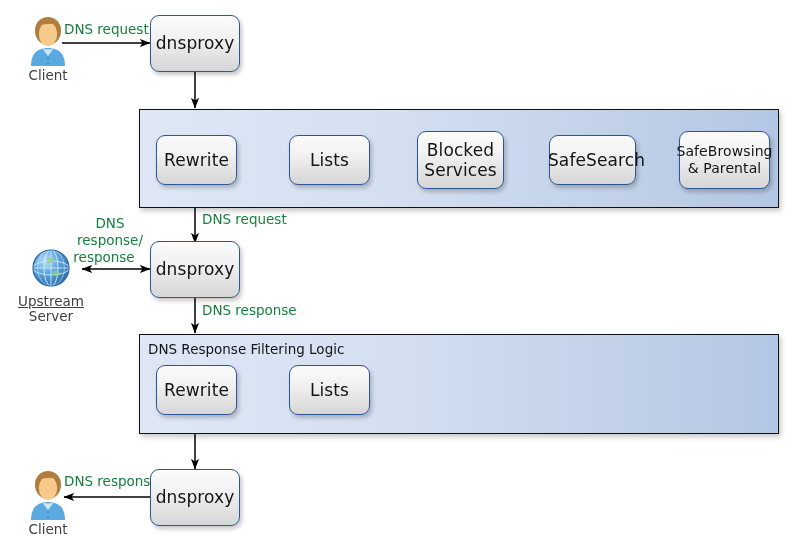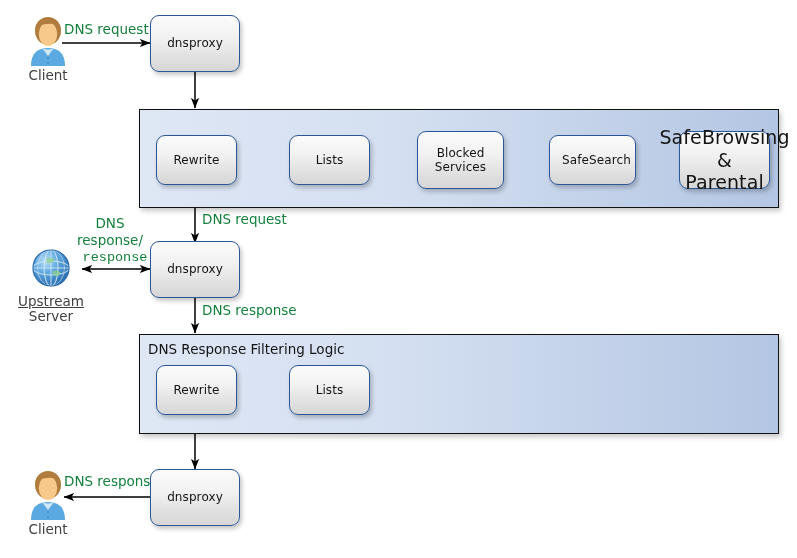--- a/index.html
+++ b/index.html
@@ -18,21 +18,21 @@
   
   .node{
     position:absolute;
     box-sizing:border-box;
     border:1.6px solid #2b5797;
     border-radius:9px;
     background:linear-gradient(to bottom,#fbfbfb 0%,#f2f2f2 38%,#e2e2e2 72%,#d6d6d6 100%);
     box-shadow:2px 3px 4px rgba(0,0,0,0.22);
     display:flex;align-items:center;justify-content:center;
     text-align:center;
-    font-size:12px;
+    font-size:17px;
     line-height:1.18;
     color:#141414;
     letter-spacing:.1px;
   }
   .node span{display:block;}
 
   
   .group{
     position:absolute;
     box-sizing:border-box;
@@ -152,21 +152,21 @@
       <circle cx="23" cy="49" r="1" fill="#3f8fc4"></circle>
     </svg>
   </div>
   <div class="caption" style="left:8px;top:522px;width:80px;">Client</div>
 
   <div class="elabel" style="left:64px;top:22px;">DNS request</div>
   <div class="elabel" style="left:202px;top:212px;">DNS request</div>
 
   <div class="elabel center" style="left:70px;top:216px;width:80px;">DNS</div>
   <div class="elabel center" style="left:70px;top:233px;width:80px;">response/</div>
-  <div class="elabel center" style="left:75px;top:250px;width:80px;font-family:Liberation Mono, monospace;">response</div>
+  <div class="elabel center" style="left:64px;top:250px;width:80px;">response</div>
 
   <div class="elabel" style="left:202px;top:303px;">DNS response</div>
   <div class="elabel" style="left:64px;top:474px;">DNS response</div>
 
   <div class="node" style="left:150px;top:15px;width:90px;height:57px;">
     <span>dnsproxy</span>
   </div>
 
   <div class="node" style="left:150px;top:241px;width:90px;height:57px;">
     <span>dnsproxy</span>
@@ -184,21 +184,21 @@
   <div class="node" style="left:289px;top:135px;width:81px;height:50px;">
     <span>Lists</span>
   </div>
   <div class="node" style="left:417px;top:131px;width:87px;height:58px;flex-direction:column;">
     <span>Blocked</span>
     <span>Services</span>
   </div>
   <div class="node" style="left:549px;top:135px;width:87px;height:50px;padding-left:8px;">
     <span>SafeSearch</span>
   </div>
-  <div class="node" style="left:679px;top:131px;width:91px;height:58px;flex-direction:column;font-size:19px;">
+  <div class="node" style="left:679px;top:131px;width:91px;height:58px;flex-direction:column;font-size:14px;">
     <span>SafeBrowsing</span>
     <span>&amp; Parental</span>
   </div>
 
   <div class="group" style="left:139px;top:334px;width:640px;height:100px;"></div>
   <div class="group-title" style="left:148px;top:341px;">DNS Response Filtering Logic</div>
 
   <div class="node" style="left:156px;top:365px;width:81px;height:50px;">
     <span>Rewrite</span>
   </div>

